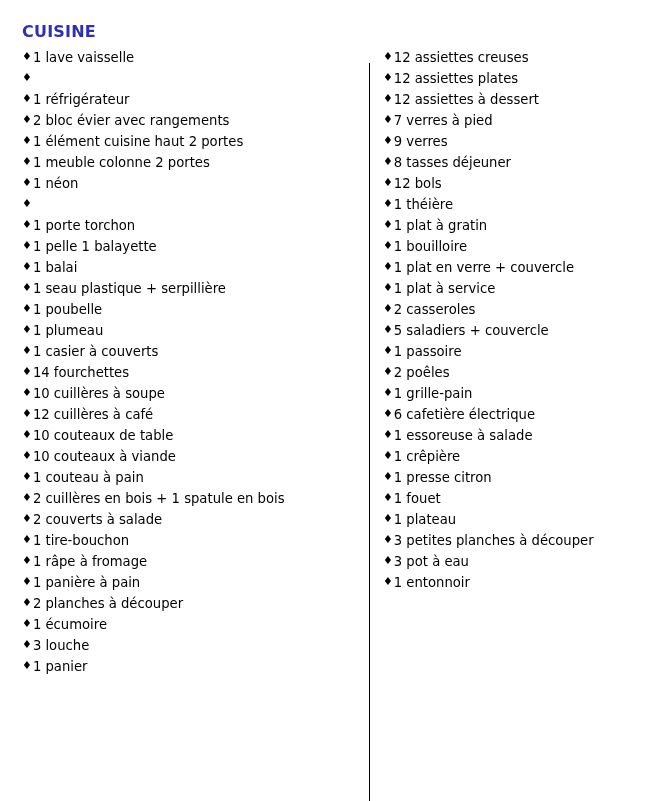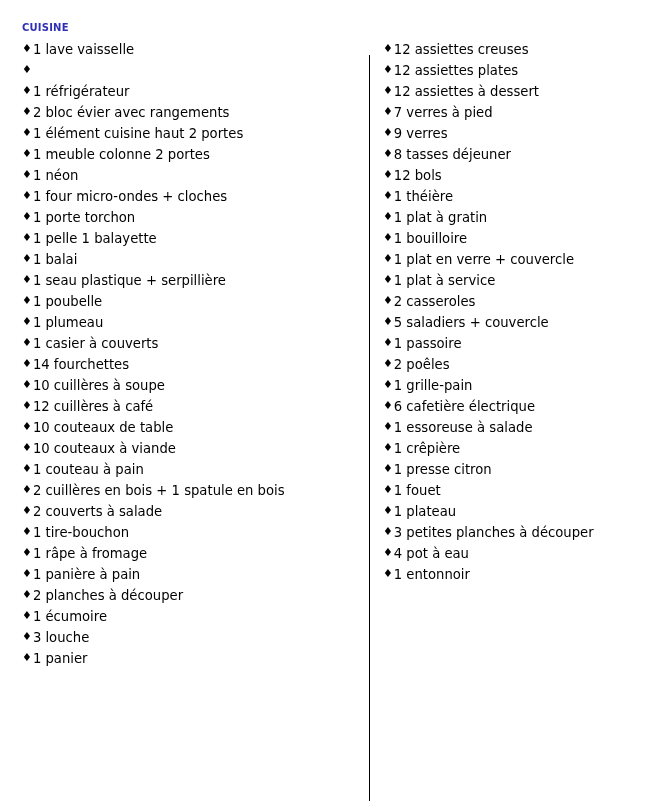--- a/index.html
+++ b/index.html
@@ -18,21 +18,21 @@
   .page {
     position: relative;
     width: 656px;
     height: 801px;
     box-sizing: border-box;
     padding: 22px 14px 0 14px;
   }
   .title {
     color: #2f2fb5;
     font-weight: bold;
-    font-size: 10px;
+    font-size: 16px;
     letter-spacing: 0.2px;
     margin: 0 0 6px 8px;
     font-family: "DejaVu Sans", sans-serif;
   }
   .columns {
     display: flex;
     align-items: flex-start;
     position: relative;
   }
   .col {
@@ -109,21 +109,20 @@
           <li>
             <span class="bullet">♦</span>
             <span class="item-text">1 meuble colonne 2 portes</span>
           </li>
           <li>
             <span class="bullet">♦</span>
             <span class="item-text">1 néon</span>
           </li>
           <li>
             <span class="bullet">♦</span>
-            <span class="item-text">1 four micro-ondes + cloches</span>
           </li>
           <li>
             <span class="bullet">♦</span>
             <span class="item-text">1 porte torchon</span>
           </li>
           <li>
             <span class="bullet">♦</span>
             <span class="item-text">1 pelle 1 balayette</span>
           </li>
           <li>
@@ -304,21 +303,21 @@
           <li>
             <span class="bullet">♦</span>
             <span class="item-text">1 plateau</span>
           </li>
           <li>
             <span class="bullet">♦</span>
             <span class="item-text">3 petites planches à découper</span>
           </li>
           <li>
             <span class="bullet">♦</span>
-            <span class="item-text">4 pot à eau</span>
+            <span class="item-text">3 pot à eau</span>
           </li>
           <li>
             <span class="bullet">♦</span>
             <span class="item-text">1 entonnoir</span>
           </li>
         </ul>
     </div>
   </div>
 </div>
 

